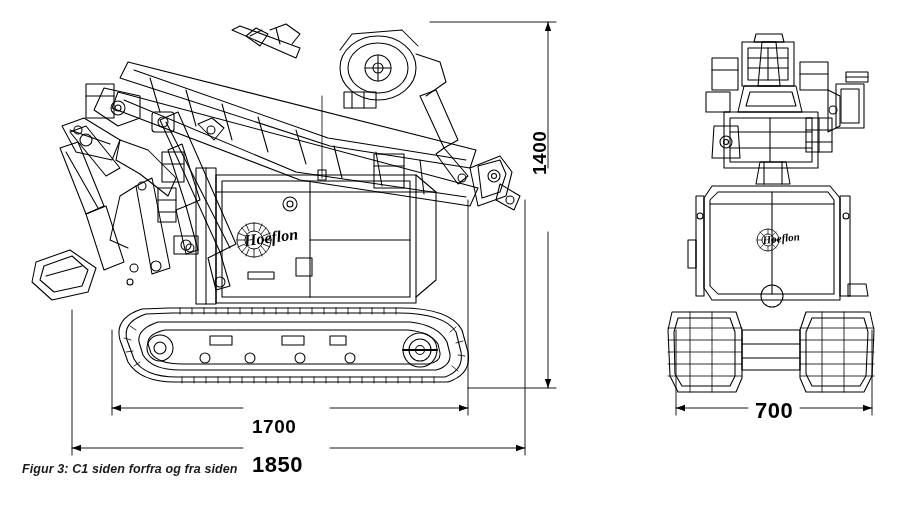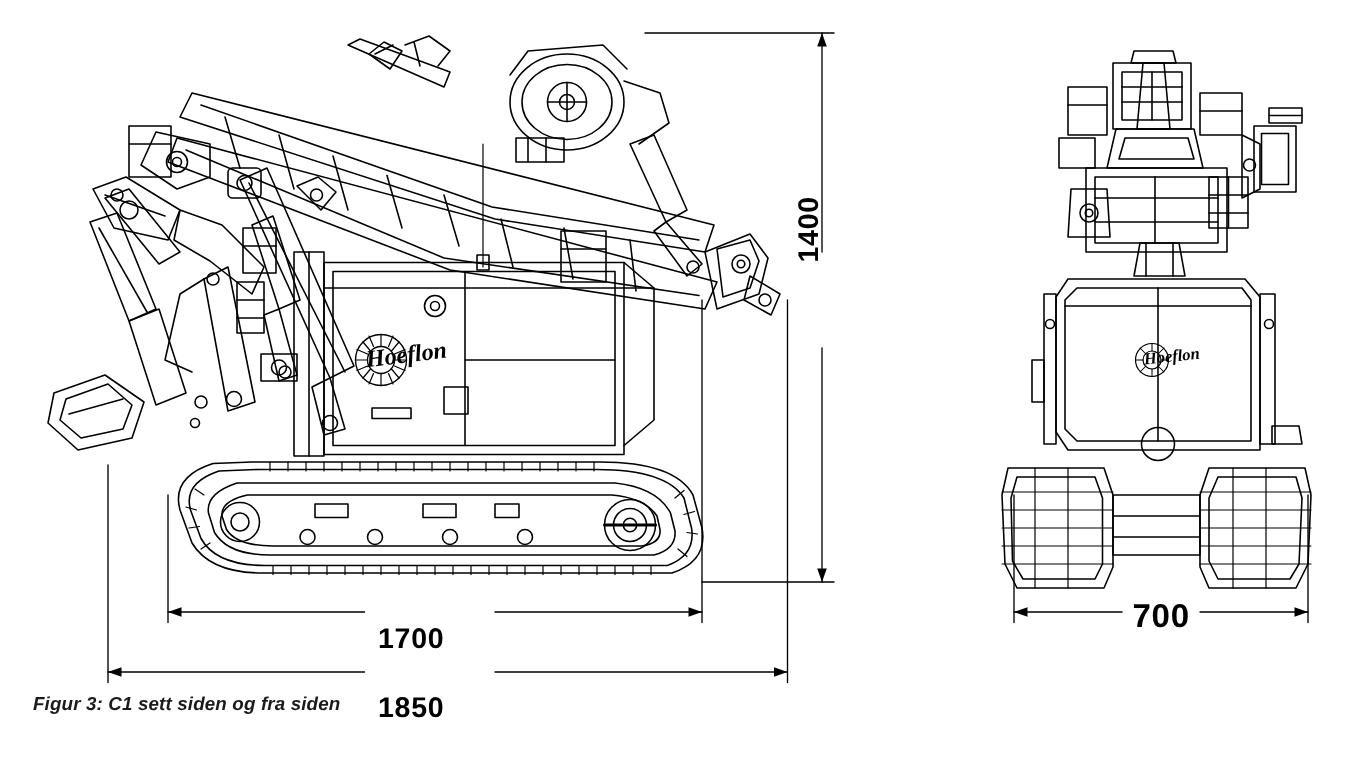--- a/index.html
+++ b/index.html
@@ -42,22 +42,22 @@
   }
   #dim-1700 {
     left: 252px;
     top: 398px;
     font-size: 19px;
     letter-spacing: 0.5px;
     margin-top: 18px;
   }
   #dim-1850 {
     left: 252px;
-    top: 462px;
-    font-size: 19px;
+    top: 452px;
+    font-size: 22px;
     letter-spacing: 0.5px;
   }
   #dim-700 {
     left: 755px;
     top: 398px;
     font-size: 22px;
     letter-spacing: 0.5px;
   }
   #dim-1400 {
     left: 529px;
@@ -498,14 +498,14 @@
   </svg>
 
   <div class="logo-text" id="logo-side">Hoeflon</div>
   <div class="logo-text" id="logo-front">Hoeflon</div>
 
   <div class="dimlabel" id="dim-1700">1700</div>
   <div class="dimlabel" id="dim-1850">1850</div>
   <div class="dimlabel" id="dim-1400">1400</div>
   <div class="dimlabel" id="dim-700">700</div>
 
-  <div class="caption">Figur 3: C1 sett siden og fra siden</div>
+  <div class="caption">Figur 3: C1 siden forfra og fra siden</div>
 </div>
 
 </body></html>

